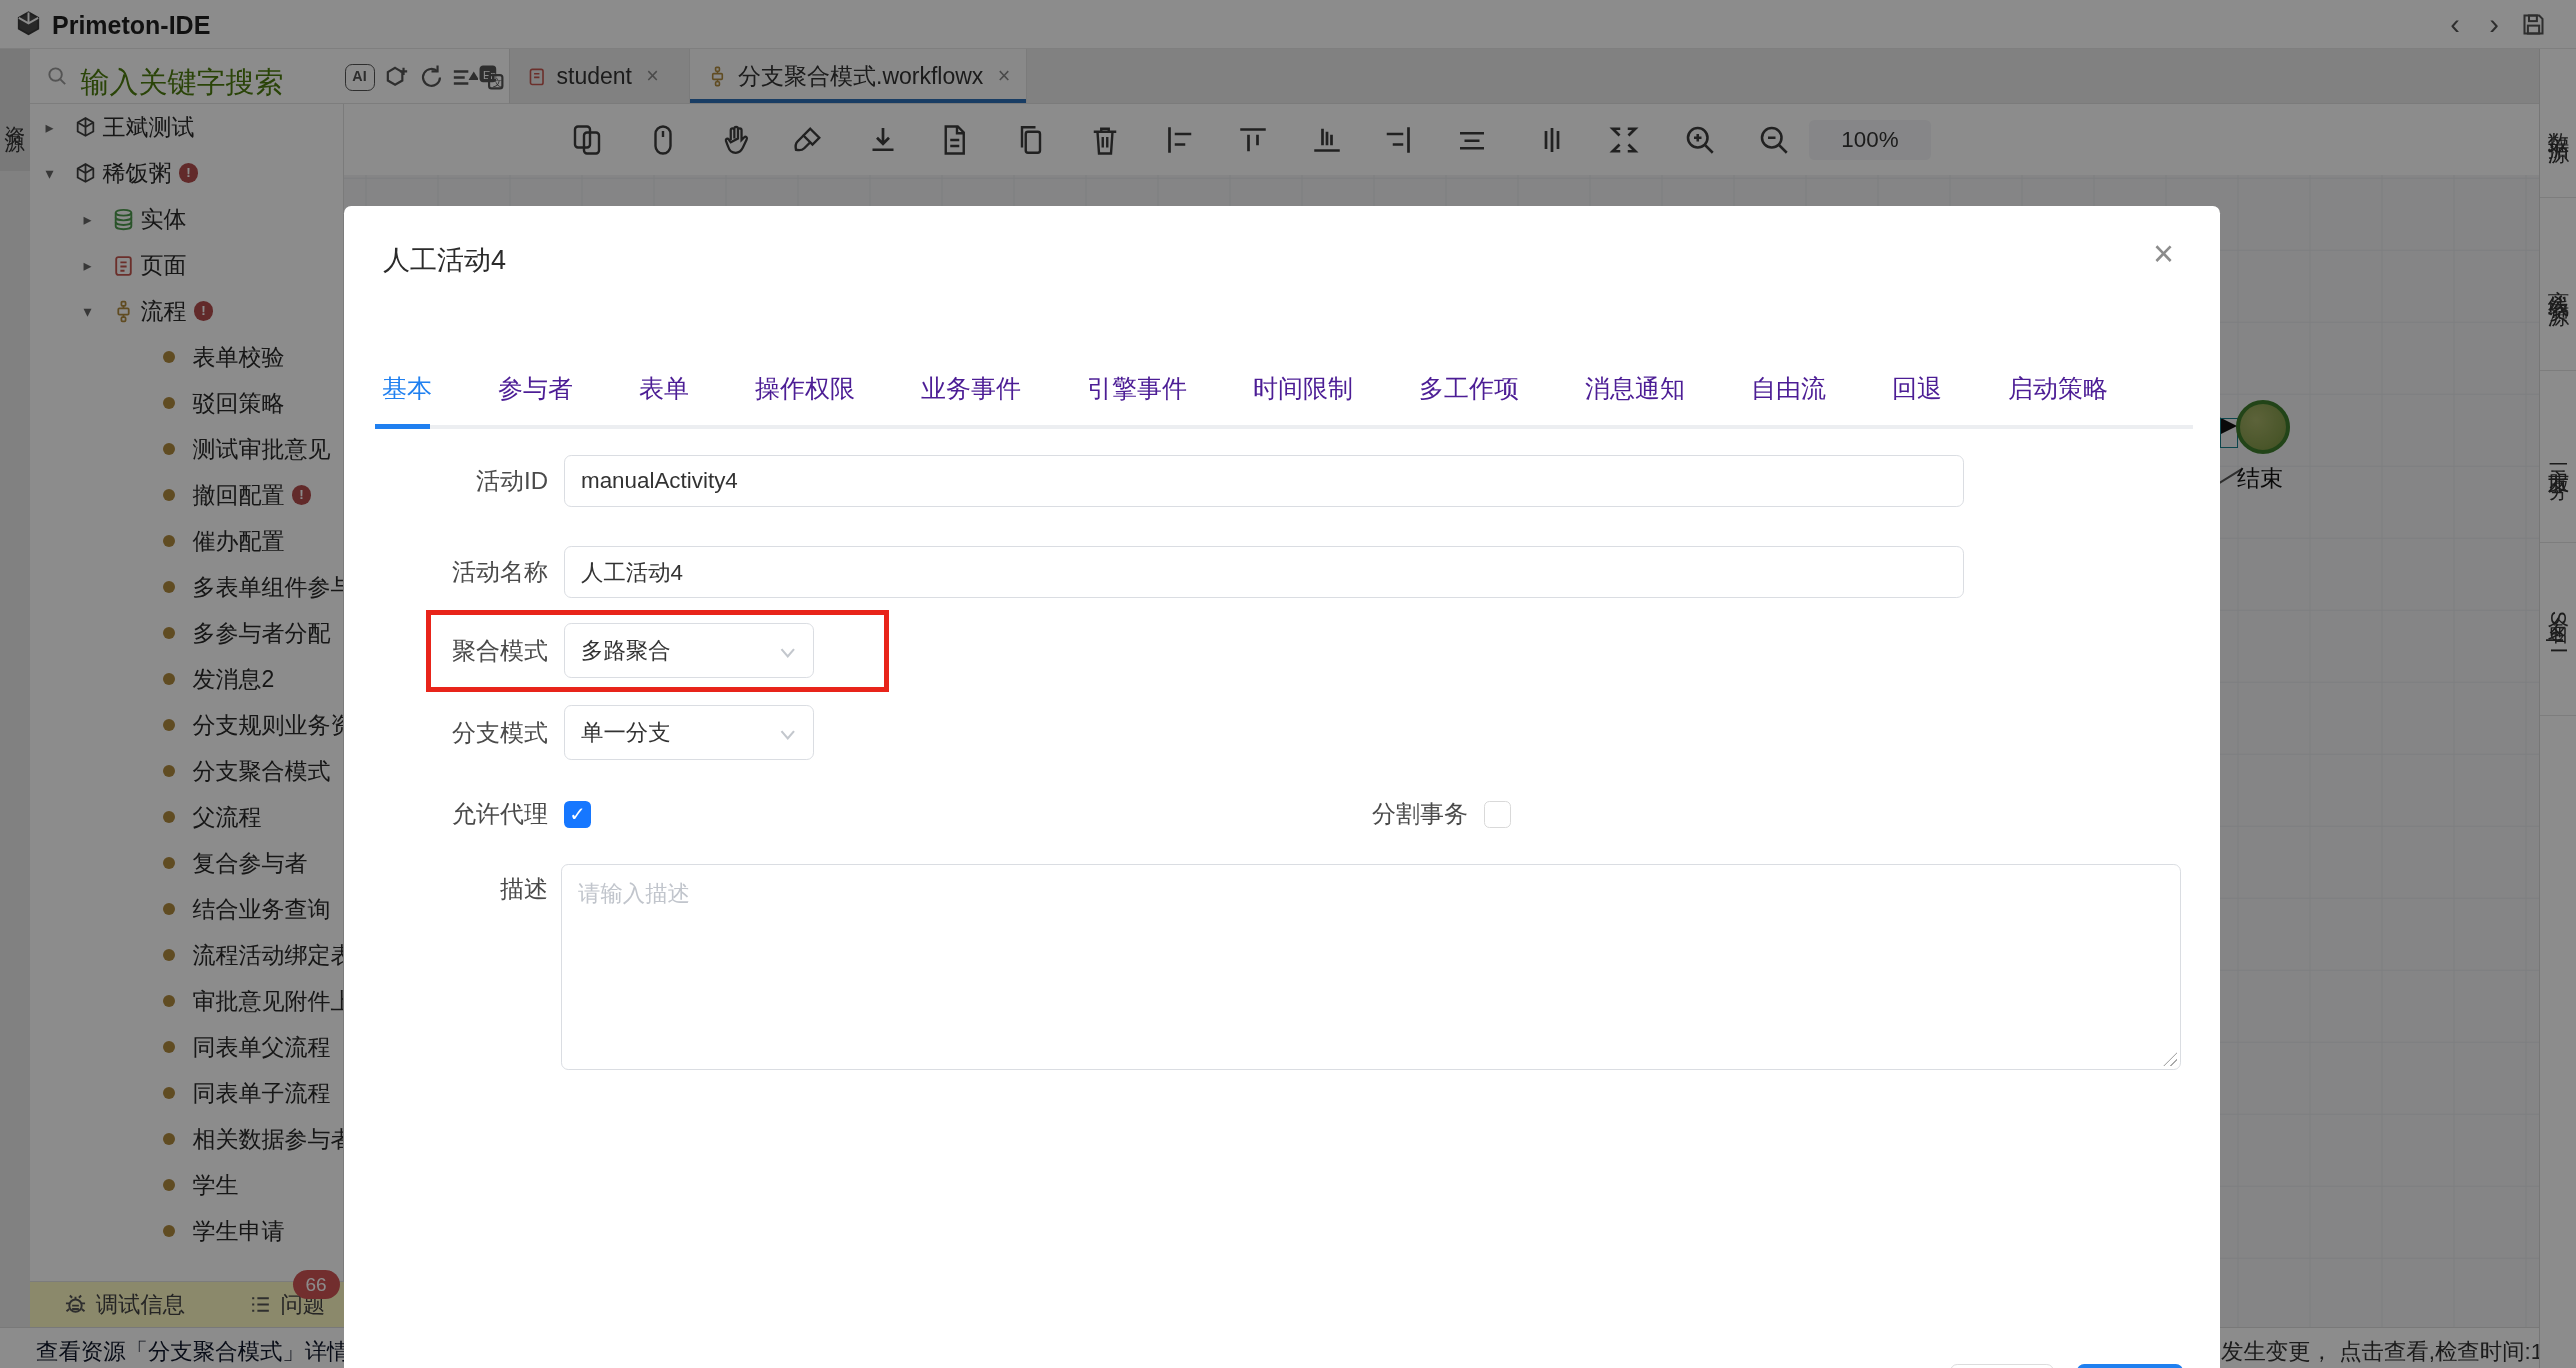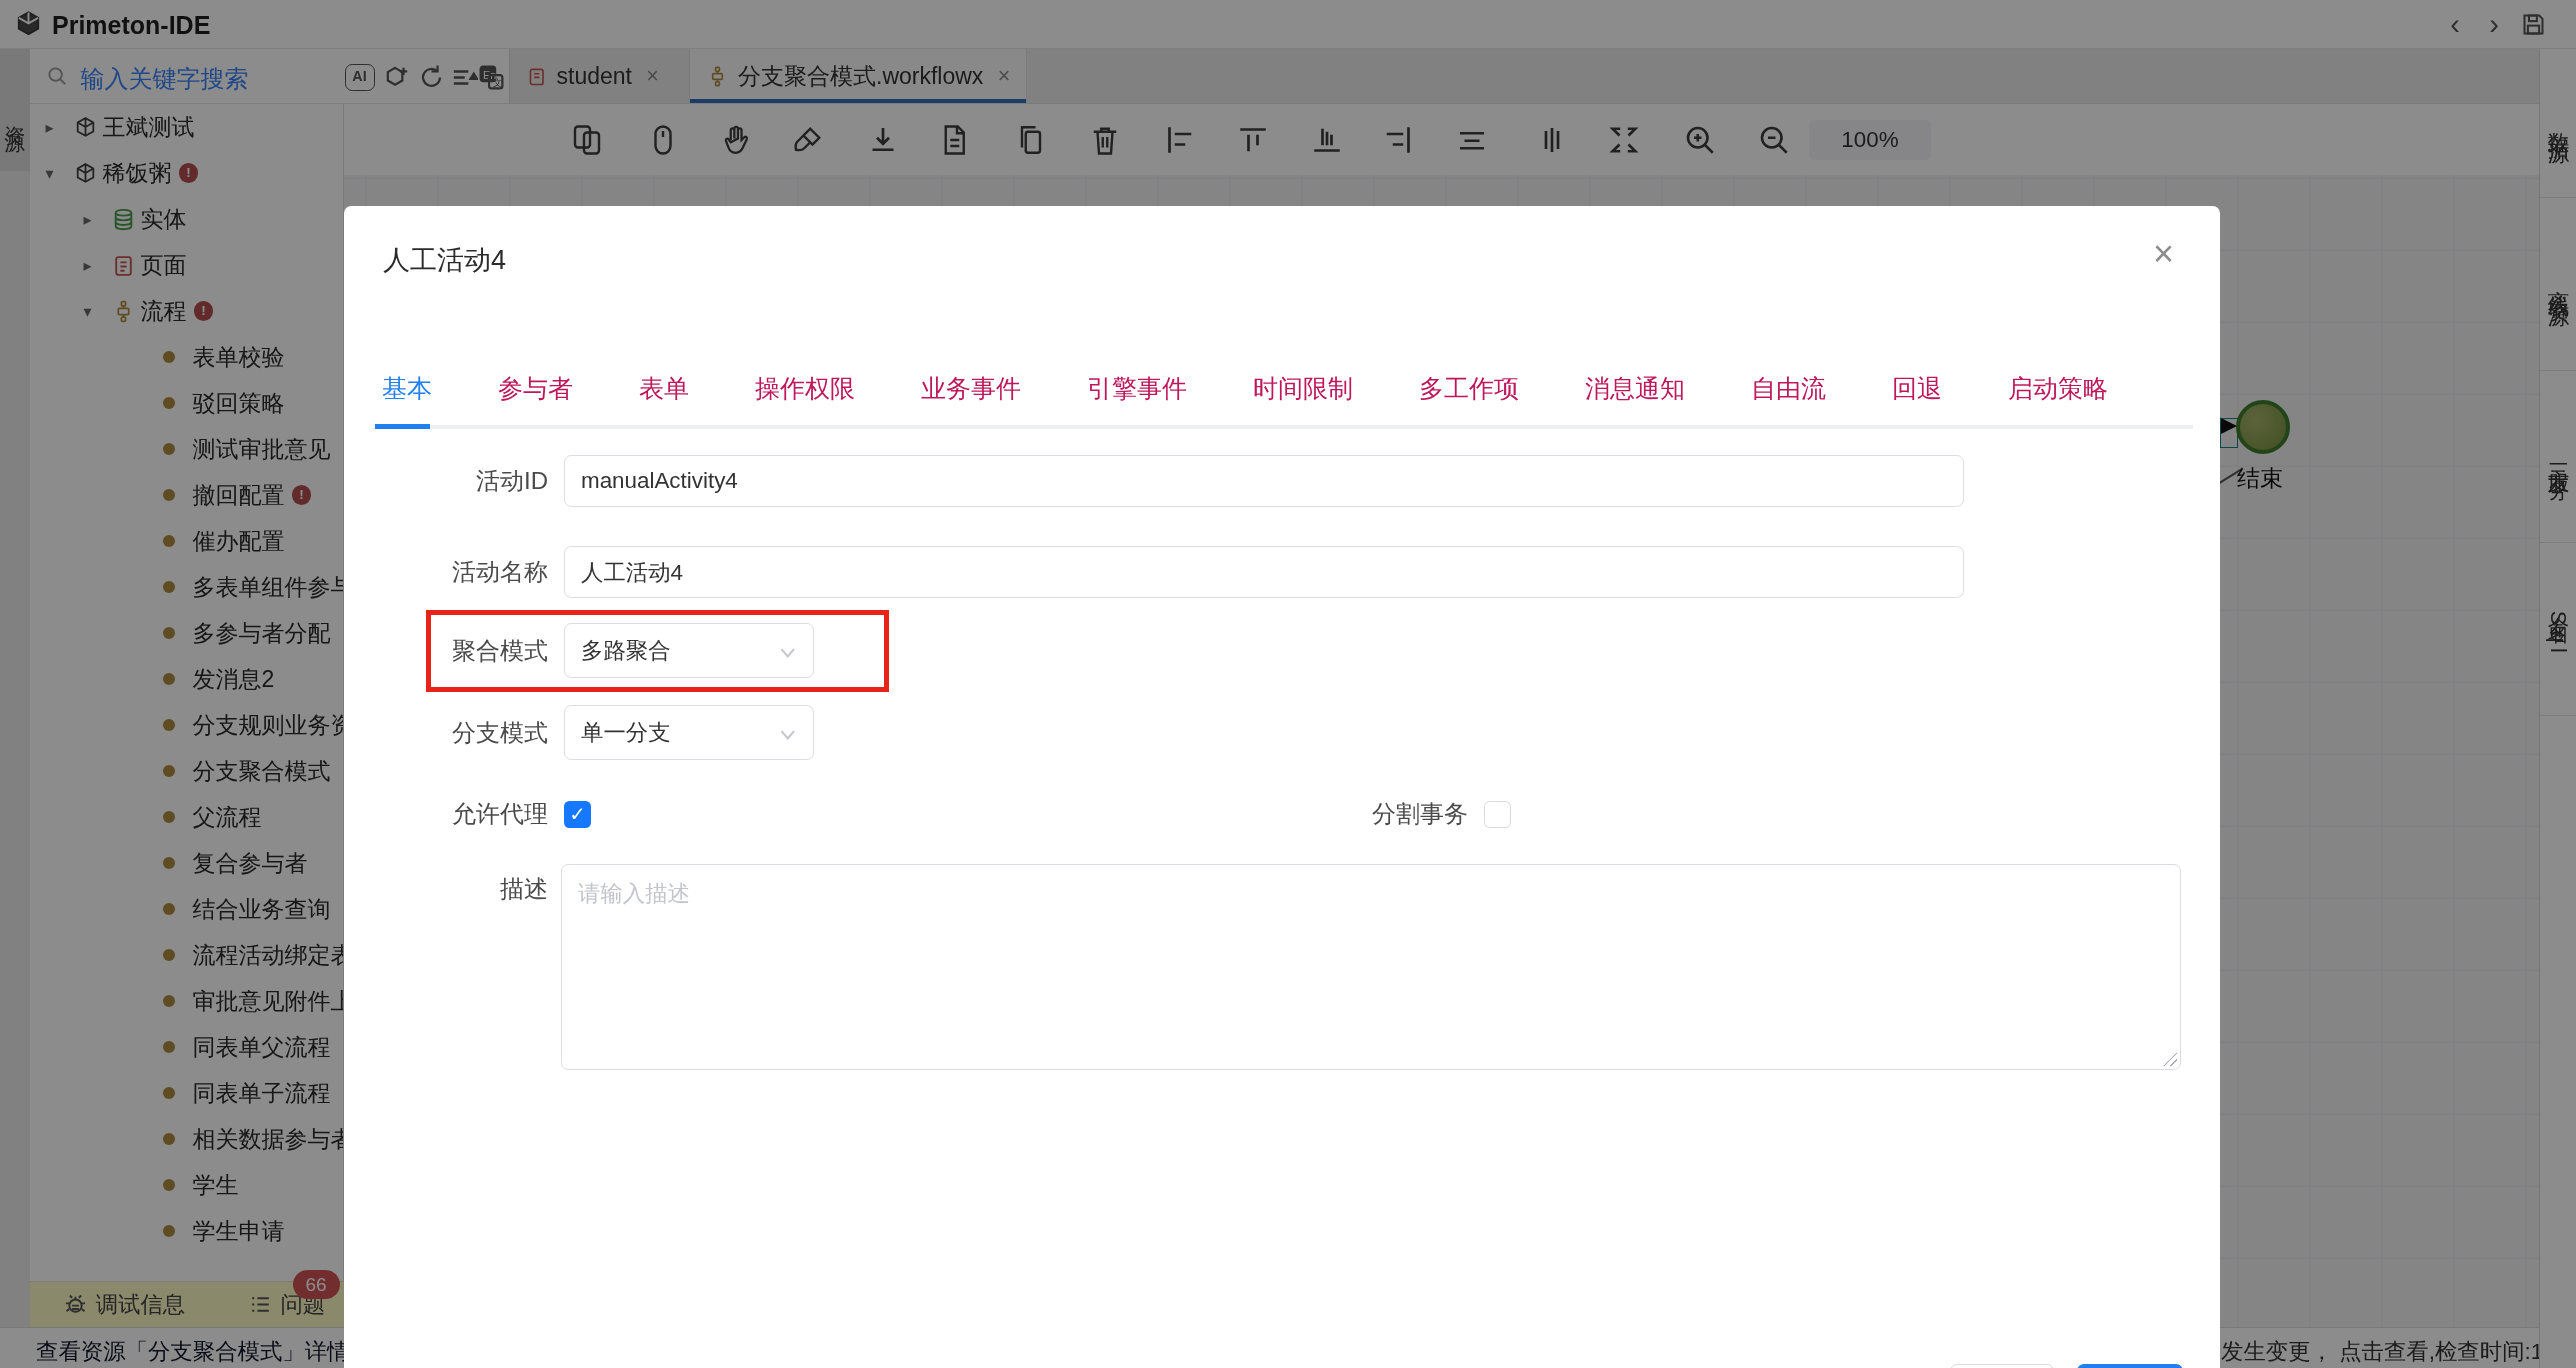--- a/index.html
+++ b/index.html
@@ -9,21 +9,21 @@
   
   #bg { position:absolute; inset:0; z-index:0; }
   .titlebar { left:0; top:0; width:2576px; height:49px; background:#fff; border-bottom:0.9px solid #e8e8e8; }
   .logo { left:14.3px; top:9.8px; width:29px; height:29px; }
   .apptitle { left:52px; top:9.8px; font-size:25px; font-weight:600; color:#1f1f1f; line-height:30px; }
   .navbtn { top:7.2px; width:32px; height:34px; font-size:29px; color:#555; text-align:center; line-height:34px; cursor:pointer; }
   .activitybar { left:0; top:49px; width:29.5px; height:1278px; background:#ececec; }
   .activitytab { left:0; top:0; width:29.5px; height:122px; background:#dcdcdc; color:#333; font-size:20.6px;
      writing-mode:vertical-rl; letter-spacing:7.2px; text-align:center; line-height:29.5px; padding-top:12.5px; }
   .searchrow { left:29.5px; top:49px; width:480px; height:55px; background:#fff; border-bottom:0.9px solid #e4e4e4; border-right:0.9px solid #ddd; }
-  .searchph { left:51px; top:14.3px; font-size:24px; color:#3b82f6; }
+  .searchph { left:51px; top:14.3px; font-size:29px; color:#4d7c0f; }
   .sicon { top:14.3px; width:29px; height:29px; color:#555; }
   .aibadge { border:1.8px solid #555; border-radius:7.2px; font-size:14.3px; font-weight:700; color:#555; text-align:center; line-height:23px; width:30px; height:27px; top:15px; }
   .treepanel { left:29.5px; top:104px; width:314px; height:1177px; background:#fff; border-right:0.9px solid #e0e0e0; overflow:hidden; }
   .trow { position:relative; height:46px; display:flex; align-items:center; cursor:pointer; }
   .trow[data-level="0"] { padding-left:16px; }
   .trow[data-level="1"] { padding-left:54px; }
   .trow[data-level="2"] { padding-left:106px; }
   .arrow { width:27px; font-size:16px; color:#666; flex:0 0 27px; }
   .ticon { width:30px; height:25px; flex:0 0 30px; position:relative; }
   .ticon svg, .ticon .i-bullet { display:none; }
@@ -66,21 +66,21 @@
   .rtab { width:37px; border-bottom:0.9px solid #e3e3e3; display:flex; align-items:center; justify-content:center; cursor:pointer; }
   .rtab span { writing-mode:vertical-rl; font-size:21.5px; color:#333; letter-spacing:5.4px; }
   .rtab:nth-child(1){ height:149px; } .rtab:nth-child(2){ height:173px; }
   .rtab:nth-child(3){ height:172px; } .rtab:nth-child(4){ height:173px; }
   
   #overlay { position:absolute; inset:0; background:rgba(0,0,0,0.45); z-index:5; }
   #modal { position:absolute; left:344px; top:206px; width:1876px; height:1162px; background:#fff; border-radius:7.2px 7.2px 0 0; z-index:10; overflow:hidden; }
   .mtitle { left:39px; top:36px; font-size:27px; font-weight:500; color:#2b2b2b; }
   .mclose { left:1809px; top:30px; font-size:36px; color:#8c8c8c; cursor:pointer; line-height:36px; }
   .mtabs { left:38px; top:166px; display:flex; gap:66px; }
-  .mtab { font-size:25px; color:#be185d; cursor:pointer; white-space:nowrap; }
+  .mtab { font-size:25px; color:#4c1d95; cursor:pointer; white-space:nowrap; }
   .mtab[data-active="true"] { color:#2080f0; }
   .mtrack { left:31px; top:219px; width:1818px; height:3.6px; background:#eceef1; }
   .mtrackblue { left:31px; top:218px; width:55px; height:5.4px; background:#2080f0; }
   .flabel { width:150px; text-align:right; font-size:24px; color:#4a4a4a; }
   .frow { position:absolute; left:54px; display:flex; align-items:center; gap:16px; }
   .finput { height:52px; border:1.8px solid #dadde2; border-radius:7.2px; font-size:22.4px; color:#333; padding:0 16px;
      display:flex; align-items:center; background:#fff; }
   .wide { width:1400px; }
   .sel { width:250px; height:55px; position:relative; cursor:pointer; }
   .chev { position:absolute; right:14.3px; top:18px; width:21.5px; height:21.5px; color:#c3c7cd; }

